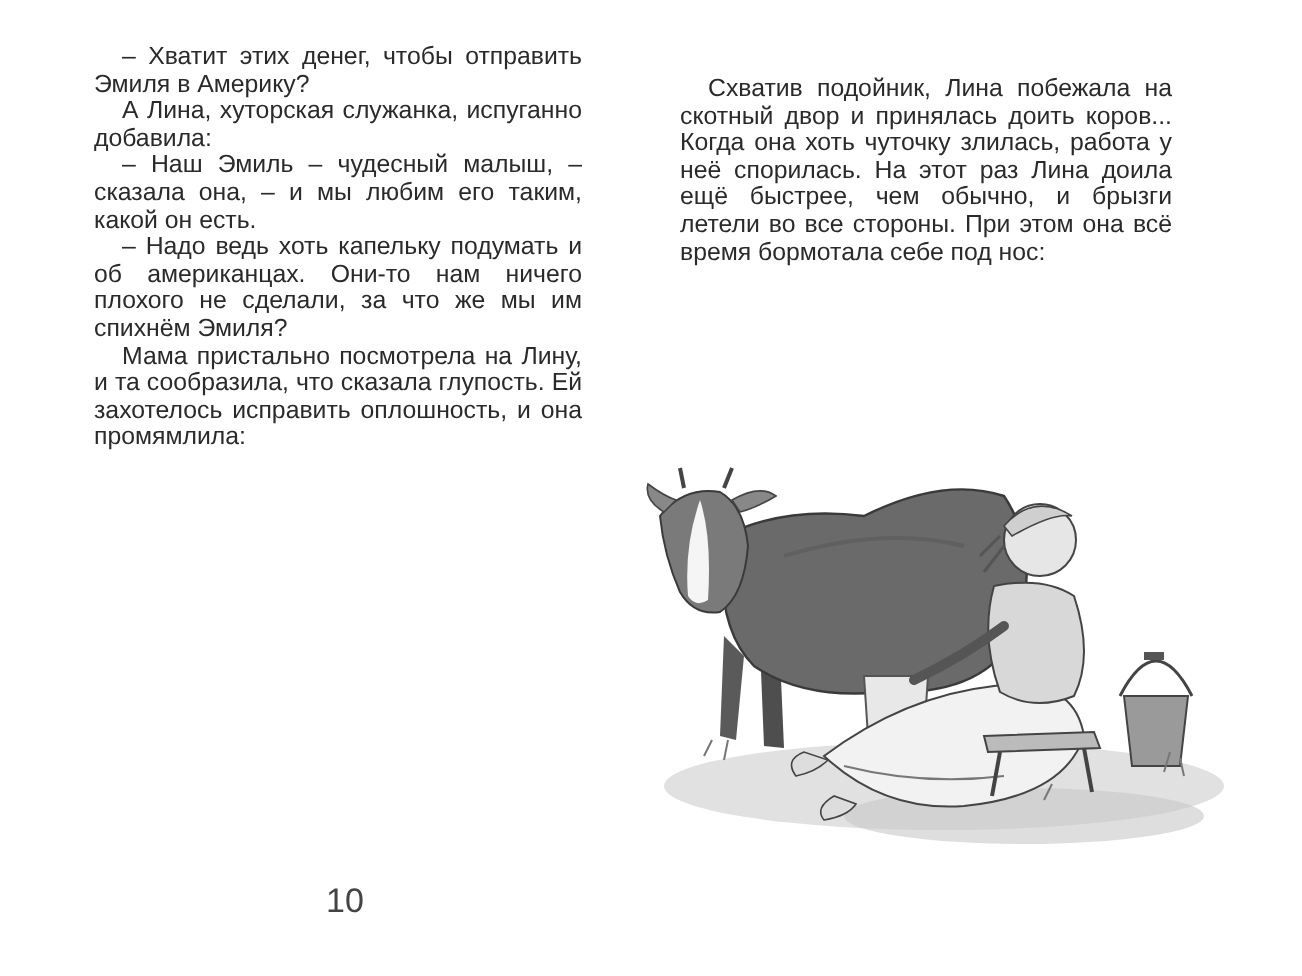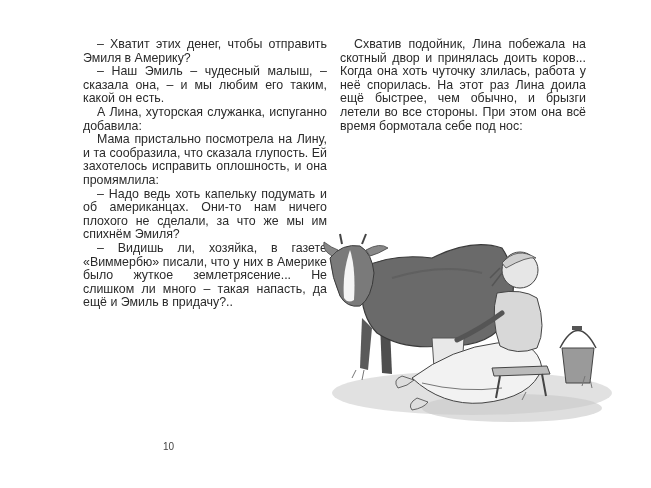--- a/index.html
+++ b/index.html
@@ -1,37 +1,36 @@
 <!DOCTYPE html>
 <html><head>
 <meta charset="utf-8">
 <style>
   html, body { margin: 0; padding: 0; background: #ffffff; }
   body { width: 651px; height: 488px; position: relative; overflow: hidden; font-family: "Liberation Sans", sans-serif; color: #2a2a2a; }
   .page { position: absolute; top: 0; height: 488px; }
   .left { left: 0; width: 325px; }
   .right { left: 310px; width: 326px; }
   .text { position: absolute; font-size: 12.4px; line-height: 13.6px; text-align: justify; }
-  .left .text { left: 47px; top: 38px; width: 244px; margin-left: 36px; }
+  .left .text { left: 47px; top: 22px; width: 244px; }
   .right .text { left: 30px; top: 38px; width: 246px; }
   .text p { margin: 0; text-indent: 14px; }
-  .pagenum { position: absolute; left: 163px; top: 441px; font-size: 10px; color: #444; }
+  .pagenum { position: absolute; left: 163px; top: 441px; font-size: 17px; color: #444; }
   .illustration { position: absolute; left: 12px; top: 218px; width: 300px; height: 230px; }
 </style>
 </head>
 <body>
 
 <div class="page left">
   <div class="text">
     <p>– Хватит этих денег, чтобы отправить Эмиля в Америку?</p>
+    <p>А Лина, хуторская служанка, испуганно добавила:</p>
     <p>– Наш Эмиль – чудесный малыш, – сказала она, – и мы любим его таким, какой он есть.</p>
-    <p>А Лина, хуторская служанка, испуганно добавила:</p>
+    <p>– Надо ведь хоть капельку подумать и об американцах. Они-то нам ничего плохого не сделали, за что же мы им спихнём Эмиля?</p>
     <p>Мама пристально посмотрела на Лину, и та сообразила, что сказала глупость. Ей захотелось исправить оплошность, и она промямлила:</p>
-    <p>– Надо ведь хоть капельку подумать и об американцах. Они-то нам ничего плохого не сделали, за что же мы им спихнём Эмиля?</p>
-    <p>– Видишь ли, хозяйка, в газете «Виммербю» писали, что у них в Америке было жуткое землетрясение... Не слишком ли много – такая напасть, да ещё и Эмиль в придачу?..</p>
   </div>
   <div class="pagenum">10</div>
 </div>
 
 <div class="page right">
   <div class="text">
     <p>Схватив подойник, Лина побежала на скотный двор и принялась доить коров... Когда она хоть чуточку злилась, работа у неё спорилась. На этот раз Лина доила ещё быстрее, чем обычно, и брызги летели во все стороны. При этом она всё время бормотала себе под нос:</p>
   </div>
 
   <svg class="illustration" viewBox="0 0 300 230" xmlns="http://www.w3.org/2000/svg">

